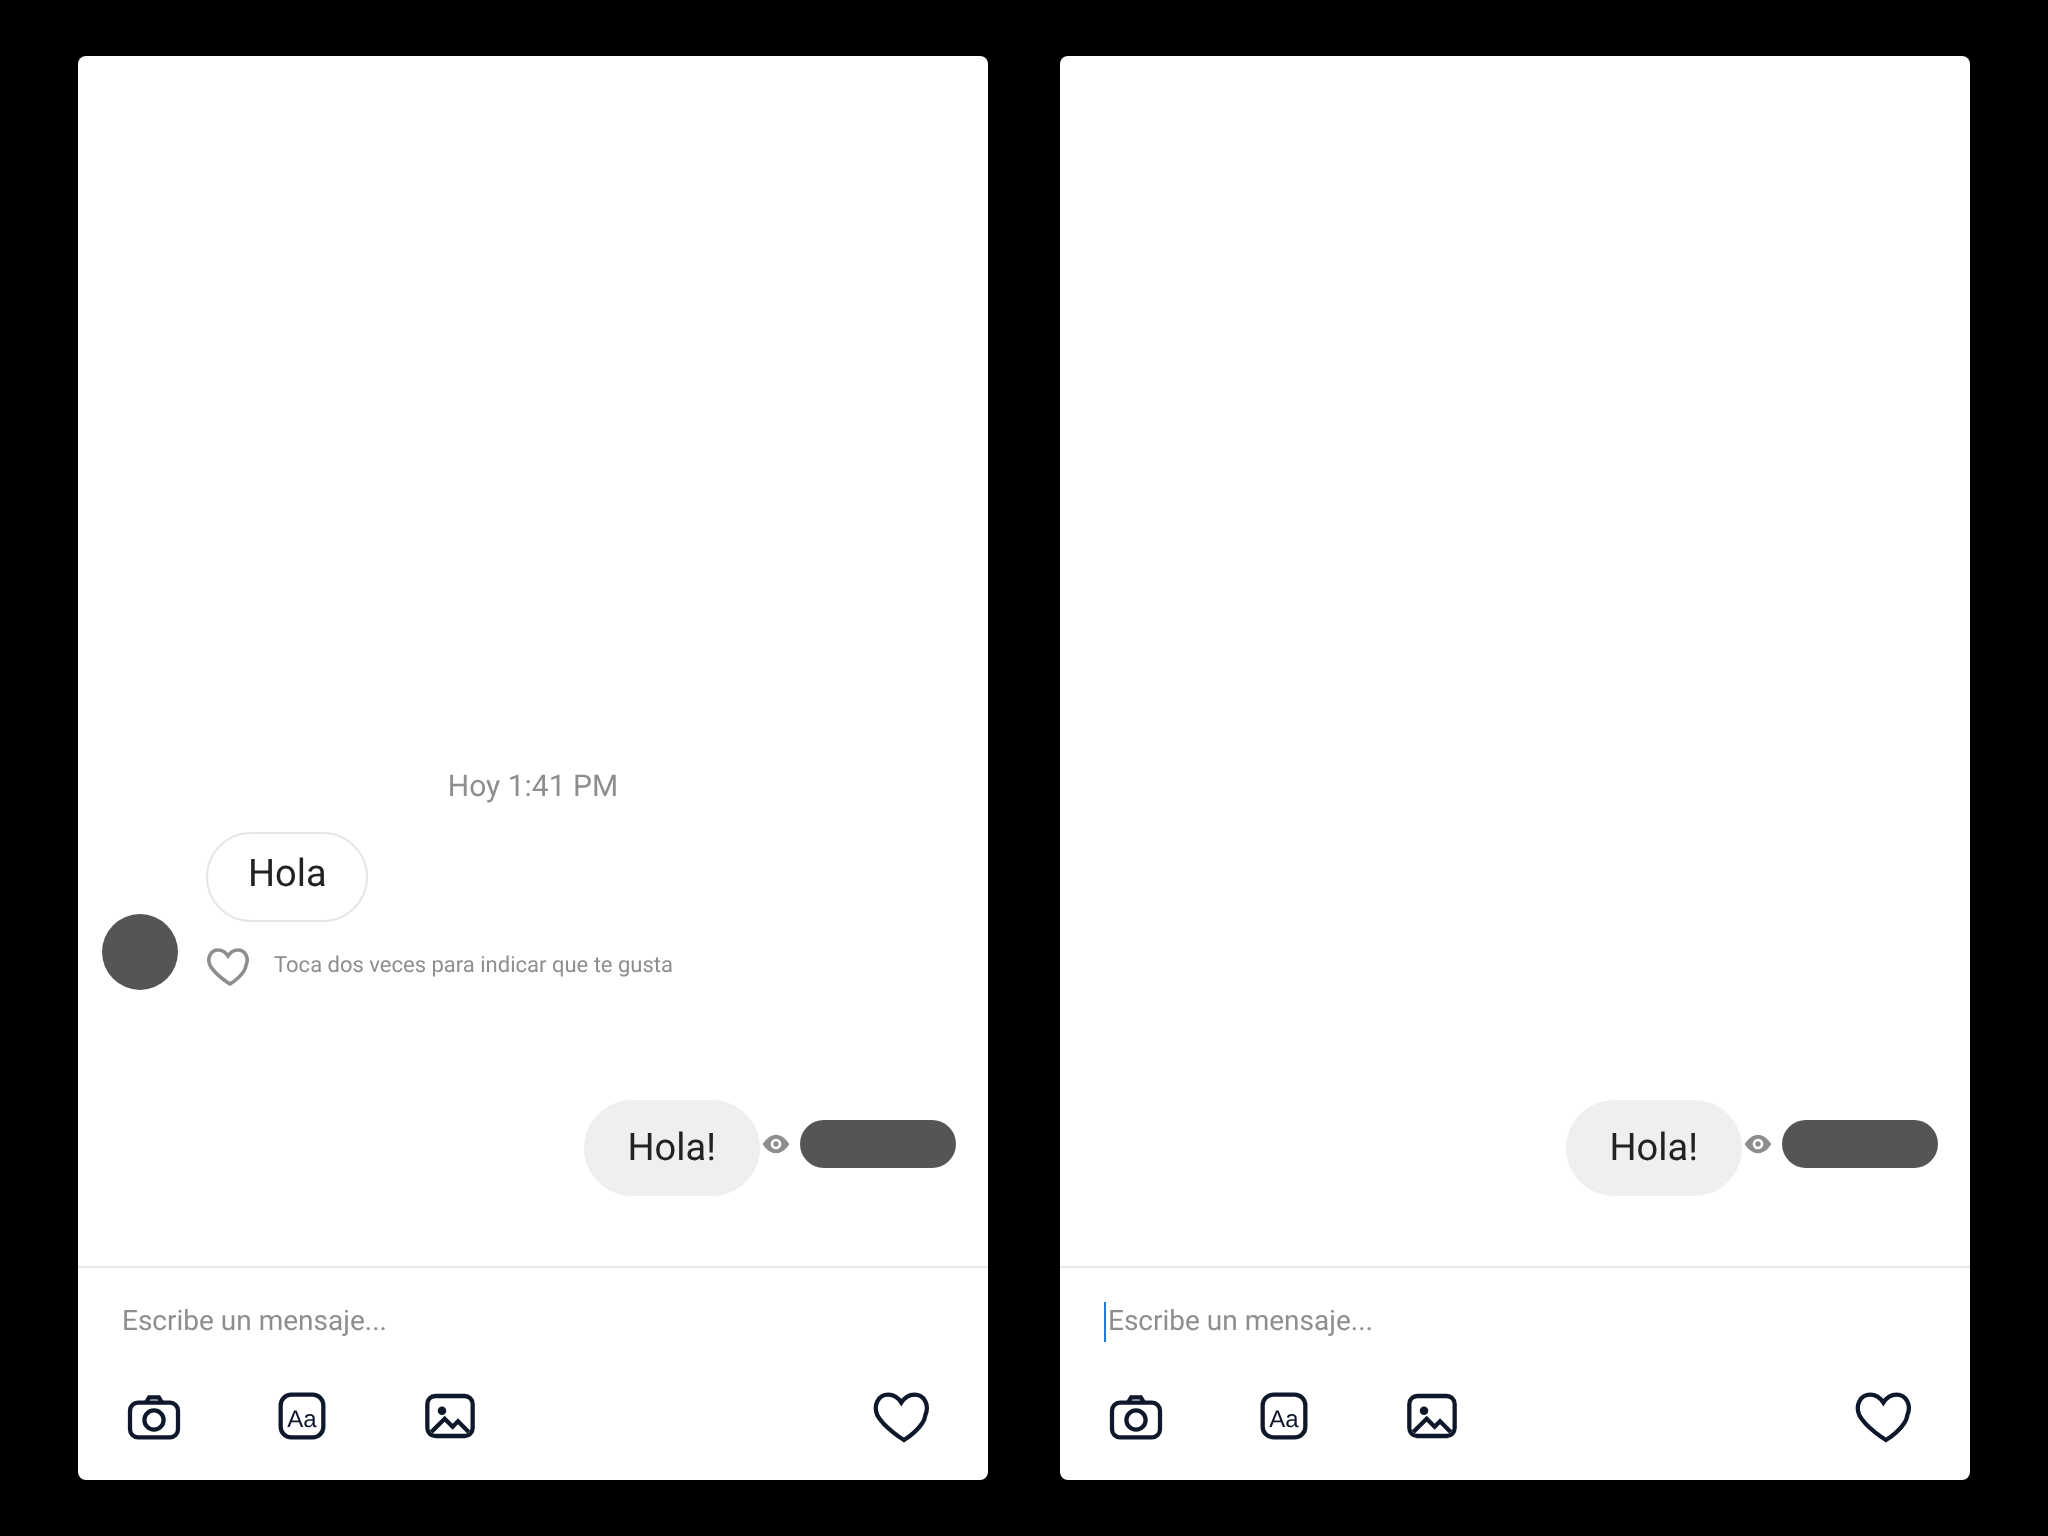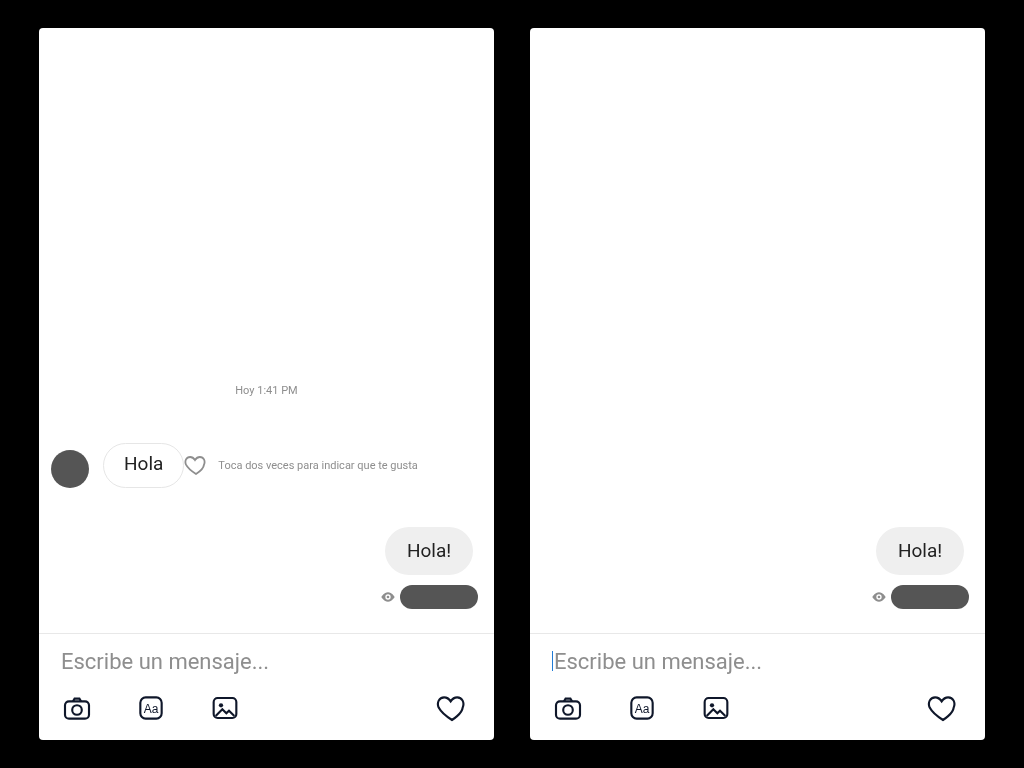--- a/index.html
+++ b/index.html
@@ -34,21 +34,21 @@
   .chat-area {
     flex: 1 1 auto;
     position: relative;
   }
 
   .timestamp {
     position: absolute;
     left: 0; right: 0;
     text-align: center;
     color: #8e8e8e;
-    font-size: 11px;
+    font-size: 15px;
     top: 356px;
   }
 
   .incoming-row {
     position: absolute;
     left: 12px;
     top: 388px;
     display: flex;
     align-items: flex-end;
   }
@@ -56,21 +56,21 @@
     width: 38px;
     height: 38px;
     border-radius: 50%;
     background: #555;
     flex: 0 0 38px;
     margin-right: 14px;
     margin-top: 34px;
   }
   .incoming-col {
     display: flex;
-    flex-direction: row;
+    flex-direction: column;
     align-items: flex-start;
   }
   .bubble-incoming {
     border: 1px solid #e6e6e6;
     background: #fff;
     border-radius: 24px;
     padding: 10px 20px 12px 20px;
     font-size: 19px;
     color: #222;
     line-height: 1.1;
@@ -88,24 +88,24 @@
     flex: 0 0 24px;
   }
   .like-hint-text {
     color: #8e8e8e;
     font-size: 11px;
   }
 
   .outgoing-wrap {
     position: absolute;
     right: 16px;
-    top: 499px;
-    display: flex;
-    flex-direction: column;
-    align-items: center;
+    top: 522px;
+    display: flex;
+    flex-direction: row;
+    align-items: flex-start;
   }
   .bubble-outgoing {
     background: #efefef;
     border-radius: 26px;
     padding: 14px 22px;
     font-size: 19px;
     color: #222;
     line-height: 1.05;
   }
   .seen-row {
@@ -140,21 +140,21 @@
     height: 26px;
   }
   .caret {
     width: 1px;
     height: 20px;
     background: #1f7bd6;
     margin-right: 1px;
   }
   .input-placeholder {
     color: #8e8e8e;
-    font-size: 22px;
+    font-size: 14px;
   }
   .composer-icons {
     display: flex;
     align-items: center;
     margin-top: 18px;
   }
   .cicon {
     width: 32px;
     height: 32px;
     color: #0f172a;

